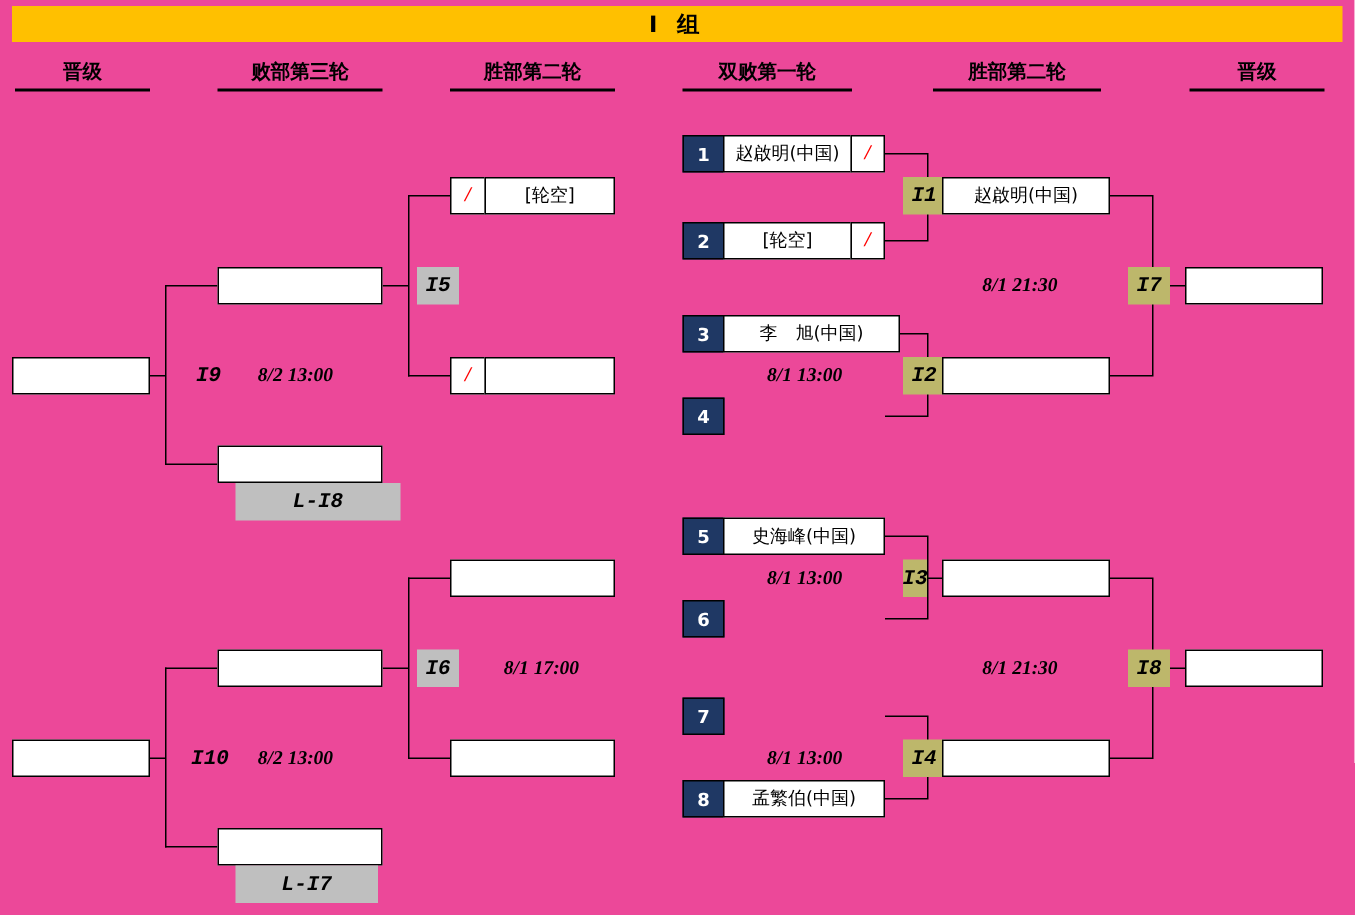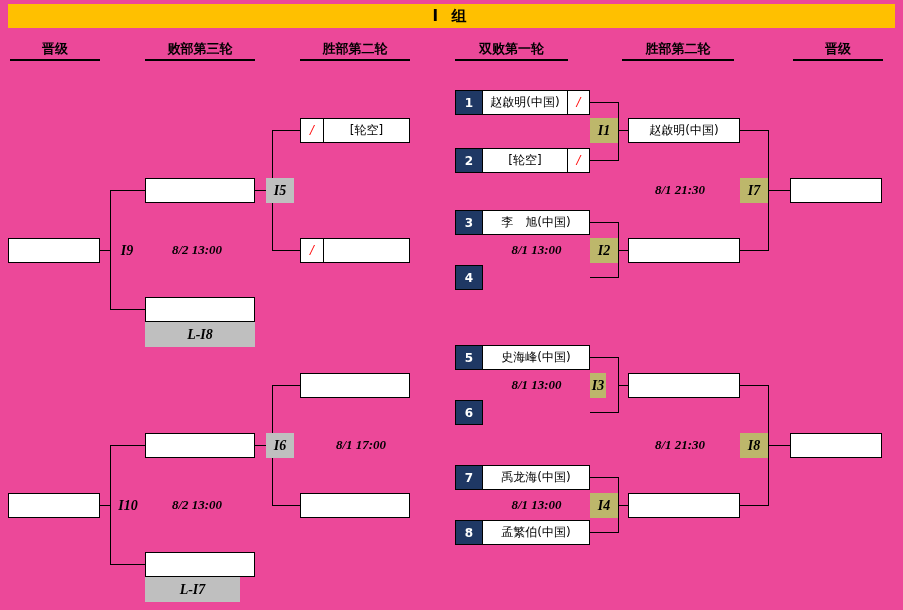--- a/index.html
+++ b/index.html
@@ -7,21 +7,21 @@
          font-family:"DejaVu Sans",sans-serif;color:#000;overflow:hidden;}
   .title{position:absolute;left:8px;top:4px;width:887px;height:24px;background:#FFC000;
          text-align:center;font-weight:bold;font-size:15px;line-height:24px;letter-spacing:4px;}
   .hdr{position:absolute;top:40px;height:21px;border-bottom:2px solid #000;
        text-align:center;font-weight:bold;font-size:13px;box-sizing:border-box;line-height:18px;}
   .bx{position:absolute;height:25px;box-sizing:border-box;border:1px solid #000;background:#fff;
       display:flex;align-items:center;justify-content:center;font-size:12px;white-space:nowrap;overflow:hidden;}
   .seed{background:#1F3864;color:#fff;font-weight:bold;}
   .mark{color:#FF0000;font-weight:bold;font-style:italic;font-family:"Liberation Serif",serif;font-size:14px;}
   .lab{position:absolute;height:25px;box-sizing:border-box;display:flex;align-items:center;justify-content:center;
-       font-family:Liberation Serif, serif;font-style:italic;font-weight:bold;font-size:14px;}
+       font-family:Liberation Mono, monospace;font-style:italic;font-weight:bold;font-size:14px;margin-left:12px;}
   .olive{background:#BDB76B;}
   .gray{background:#BFBFBF;}
   .plain{background:transparent;}
   .time{position:absolute;height:24px;line-height:24px;text-align:center;
         font-family:"Liberation Serif",serif;font-style:italic;font-weight:bold;font-size:13px;white-space:nowrap;}
   .lh{position:absolute;height:1px;background:#000;}
   .lv{position:absolute;width:1px;background:#000;}
 </style>
 </head>
 <body>
@@ -49,21 +49,21 @@
   <div class="bx mark" style="left:567px;top:148px;width:23px">/</div>
   <div class="lab olive" style="left:590px;top:118px;width:28px">I1</div>
 
   <div class="bx" style="left:628px;top:118px;width:112px">赵啟明(中国)</div>
 
   <div class="lh" style="left:590px;top:222px;width:28px"></div>
   <div class="lv" style="left:618px;top:222px;height:56px"></div>
   <div class="lh" style="left:590px;top:277px;width:28px"></div>
   <div class="lh" style="left:618px;top:250px;width:10px"></div>
   <div class="bx seed" style="left:455px;top:210px;width:28px">3</div>
-  <div class="bx" style="left:482px;top:210px;width:108px">李　旭(中国)</div>
+  <div class="bx" style="left:482px;top:210px;width:118px">李　旭(中国)</div>
   <div class="time" style="left:483px;top:238px;width:107px">8/1 13:00</div>
   <div class="bx seed" style="left:455px;top:265px;width:28px">4</div>
   <div class="lab olive" style="left:590px;top:238px;width:28px">I2</div>
   <div class="bx" style="left:628px;top:238px;width:112px"></div>
 
   <div class="lh" style="left:740px;top:130px;width:28px"></div>
   <div class="lv" style="left:768px;top:130px;height:121px"></div>
   <div class="lh" style="left:740px;top:250px;width:28px"></div>
   <div class="lh" style="left:768px;top:190px;width:22px"></div>
   <div class="time" style="left:630px;top:178px;width:100px">8/1 21:30</div>
@@ -79,21 +79,20 @@
   <div class="time" style="left:483px;top:373px;width:107px">8/1 13:00</div>
   <div class="bx seed" style="left:455px;top:400px;width:28px">6</div>
   <div class="lab olive" style="left:590px;top:373px;width:16px">I3</div>
   <div class="bx" style="left:628px;top:373px;width:112px"></div>
 
   <div class="lh" style="left:590px;top:477px;width:28px"></div>
   <div class="lv" style="left:618px;top:477px;height:56px"></div>
   <div class="lh" style="left:590px;top:532px;width:28px"></div>
   <div class="lh" style="left:618px;top:505px;width:10px"></div>
   <div class="bx seed" style="left:455px;top:465px;width:28px">7</div>
-  <div class="bx" style="left:482px;top:465px;width:108px">禹龙海(中国)</div>
   <div class="time" style="left:483px;top:493px;width:107px">8/1 13:00</div>
   <div class="bx seed" style="left:455px;top:520px;width:28px">8</div>
   <div class="bx" style="left:482px;top:520px;width:108px">孟繁伯(中国)</div>
   <div class="lab olive" style="left:590px;top:493px;width:28px">I4</div>
   <div class="bx" style="left:628px;top:493px;width:112px"></div>
 
   <div class="lh" style="left:740px;top:385px;width:28px"></div>
   <div class="lv" style="left:768px;top:385px;height:121px"></div>
   <div class="lh" style="left:740px;top:505px;width:28px"></div>
   <div class="lh" style="left:768px;top:445px;width:22px"></div>

